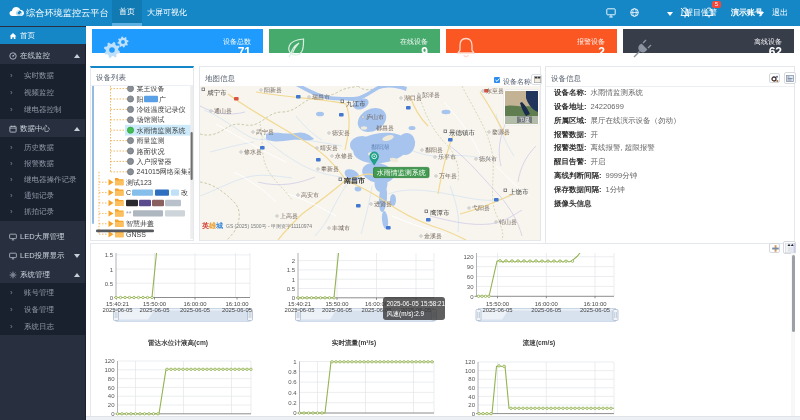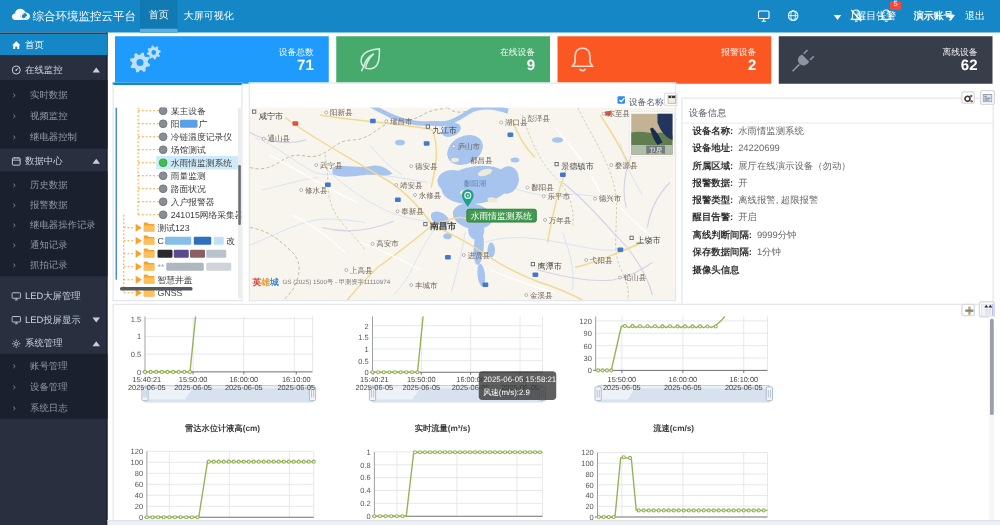--- a/index.html
+++ b/index.html
@@ -17,21 +17,21 @@
 .side-item { position:absolute; left:0; width:86px; height:17px; color:#ccd4df; font-size:7.5px; line-height:17px; }
 .side-item .txt { position:absolute; left:20px; top:0; }
 .side-sub { position:absolute; left:0; width:86px; height:15px; color:#8f98a8; font-size:7.5px; line-height:15px; }
 .side-sub .txt { position:absolute; left:24px; top:0;font-family:Liberation Serif, serif; }
 .side-sub .chev { position:absolute; left:10px; top:0; font-size:8px; color:#7e8798; }
 .subbg { position:absolute; left:0; width:86px; background:#1a212e; }
 .caret-up { position:absolute; right:6px; top:7px; width:0; height:0; border-left:3px solid transparent; border-right:3px solid transparent; border-bottom:4px solid #c8cfdb; }
 .caret-dn { position:absolute; right:6px; top:7px; width:0; height:0; border-left:3px solid transparent; border-right:3px solid transparent; border-top:4px solid #c8cfdb; }
 .sicon { position:absolute; left:9px; top:4.5px; width:8px; height:8px; }
 
-.card { position:absolute; top:29px; width:171px; height:38px; color:#fff; }
+.card { position:absolute; top:29px; width:171px; height:24px; color:#fff; }
 .card .lab { position:absolute; right:12px; top:8px; font-size:7px; opacity:0.95; }
 .card .num { position:absolute; right:12px; top:16px; font-size:12px; font-weight:bold; }
 
 .panel { position:absolute; background:#fff; border:1px solid #e4e7ec; }
 .phead { position:absolute; left:0; top:0; right:0; height:20px; border-bottom:1px solid #eceff4; }
 .phead .t { position:absolute; left:5px; top:7px; font-size:7.5px; color:#59616e; }
 .irow { position:absolute; left:8px; font-size:7.5px; color:#666; white-space:nowrap; }
 .irow b { color:#333; font-weight:bold; margin-right:4px; }
 </style>
 </head>
@@ -200,20 +200,23 @@
       <path d="M14 3 L11 6 M19 8 L16 11"></path>
       <path d="M9.5 7.5 L14.5 12.5 C13 15 10 15.5 8 13.5 C6 11.5 7 8.5 9.5 7.5 Z" fill="#8c93a1"></path>
       <path d="M7.5 14.5 L4 18 M4 18 C3 19 2.5 19.5 2 20"></path>
     </g>
   </svg>
   <div class="lab">离线设备</div>
     <div class="num">62</div>
 </div>
 
 <div class="panel" id="treepanel" style="left:90px;top:66px;width:104px;height:175px;border-top:2px solid #1587c6;">
+  <div class="phead" style="height:18px;">
+      <span class="t" style="top:5px;">设备列表</span>
+    </div>
   <svg class="abs" style="left:0;top:18px" width="102" height="153" viewBox="0 0 102 153" font-family="Liberation Sans">
     <path d="M2 0 V137.8" stroke="#4285c9" stroke-width="1.1" fill="none"></path>
     <path d="M19.5 0 V85.8" stroke="#f0a73a" stroke-width="0.8" stroke-dasharray="1.5,1.5" fill="none"></path>
     <g stroke="#f0a73a" stroke-width="0.8" stroke-dasharray="1.5,1.5">
         <path d="M19.5 2.6 H36"></path>
         <path d="M19.5 13.0 H36"></path>
         <path d="M19.5 23.4 H36"></path>
         <path d="M19.5 33.8 H36"></path>
         <path d="M19.5 44.2 H36"></path>
         <path d="M19.5 54.6 H36"></path>
@@ -302,20 +305,23 @@
       <rect x="74" y="113.8" width="16" height="6.4" rx="1" fill="#b9c2cc"></rect>
     <rect x="42" y="124.2" width="30" height="6.4" rx="1" fill="#aeb6c0"></rect>
       <rect x="74" y="124.2" width="20" height="6.4" rx="1" fill="#cdd4da"></rect>
     <rect x="99.3" y="0" width="2.7" height="153" fill="#ededee"></rect>
     <rect x="99.6" y="46" width="2.1" height="48" rx="1" fill="#6f6f6f"></rect>
     <rect x="5" y="143.6" width="58" height="2.7" rx="1.2" fill="#55585c"></rect>
     </svg>
 </div>
 
 <div class="panel" id="mappanel" style="left:199px;top:66px;width:342px;height:175px;">
+  <div class="phead">
+      <span class="t">地图信息</span>
+    </div>
 
   <div class="abs" style="left:294px;top:10px;width:6px;height:6px;background:#2d8cf0;border-radius:1px;"></div>
   <svg class="abs" style="left:294.5px;top:11px" width="5" height="4" viewBox="0 0 5 4">
       <path d="M0.5 2 L2 3.4 L4.5 0.5" stroke="#fff" stroke-width="1" fill="none"></path>
     </svg>
   <div class="abs" style="left:303px;top:9.5px;font-size:7px;color:#515a6e;">设备名称</div>
   <div class="abs" style="left:331px;top:6.5px;width:11px;height:11px;border:1px solid #dcdfe6;border-radius:2px;background:#fff;">
     <svg class="abs" style="left:1.5px;top:1.5px" width="7" height="7" viewBox="0 0 7 7">
       <rect x="0.3" y="0.3" width="6.4" height="6.4" fill="#e8dbc0" stroke="#98a0ac" stroke-width="0.6"></rect>
       <rect x="0.8" y="0.8" width="2.2" height="1.6" fill="#33373d"></rect>
@@ -523,21 +529,21 @@
       <rect x="305" y="30" width="33" height="7.5" fill="#ccd3c6" opacity="0.75"></rect>
       <rect x="317" y="30.5" width="15" height="6.5" fill="#6b6f74" opacity="0.85"></rect>
       <text x="324.5" y="36" font-size="5.5px" fill="#fff" text-anchor="middle">卫星</text>
     </g>
 
     <text x="2" y="142" font-size="7px" font-weight="bold"><tspan fill="#d43c33">英</tspan><tspan fill="#e89b28">雄</tspan><tspan fill="#3a89d8">城</tspan></text>
     <text x="26" y="141.5" font-size="5px" fill="#7a7a7a">GS (2025) 1500号 - 甲测资字11110974</text>
   </svg>
 </div>
 
-<div class="panel" id="infopanel" style="left:545px;top:66px;width:250px;height:227px;margin-top:12px;">
+<div class="panel" id="infopanel" style="left:545px;top:66px;width:250px;height:227px;">
   <div class="phead">
       <span class="t">设备信息</span>
     </div>
   <div class="irow" style="top:21px;"><b>设备名称:</b><span>水雨情监测系统</span></div>
   <div class="irow" style="top:35px;"><b>设备地址:</b><span>24220699</span></div>
   <div class="irow" style="top:48.5px;"><b>所属区域:</b><span>展厅在线演示设备（勿动）</span></div>
   <div class="irow" style="top:62.5px;"><b>报警数据:</b><span>开</span></div>
   <div class="irow" style="top:76px;"><b>报警类型:</b><span>离线报警, 超限报警</span></div>
   <div class="irow" style="top:90px;"><b>醒目告警:</b><span>开启</span></div>
   <div class="irow" style="top:103.5px;"><b>离线判断间隔:</b><span>9999分钟</span></div>

